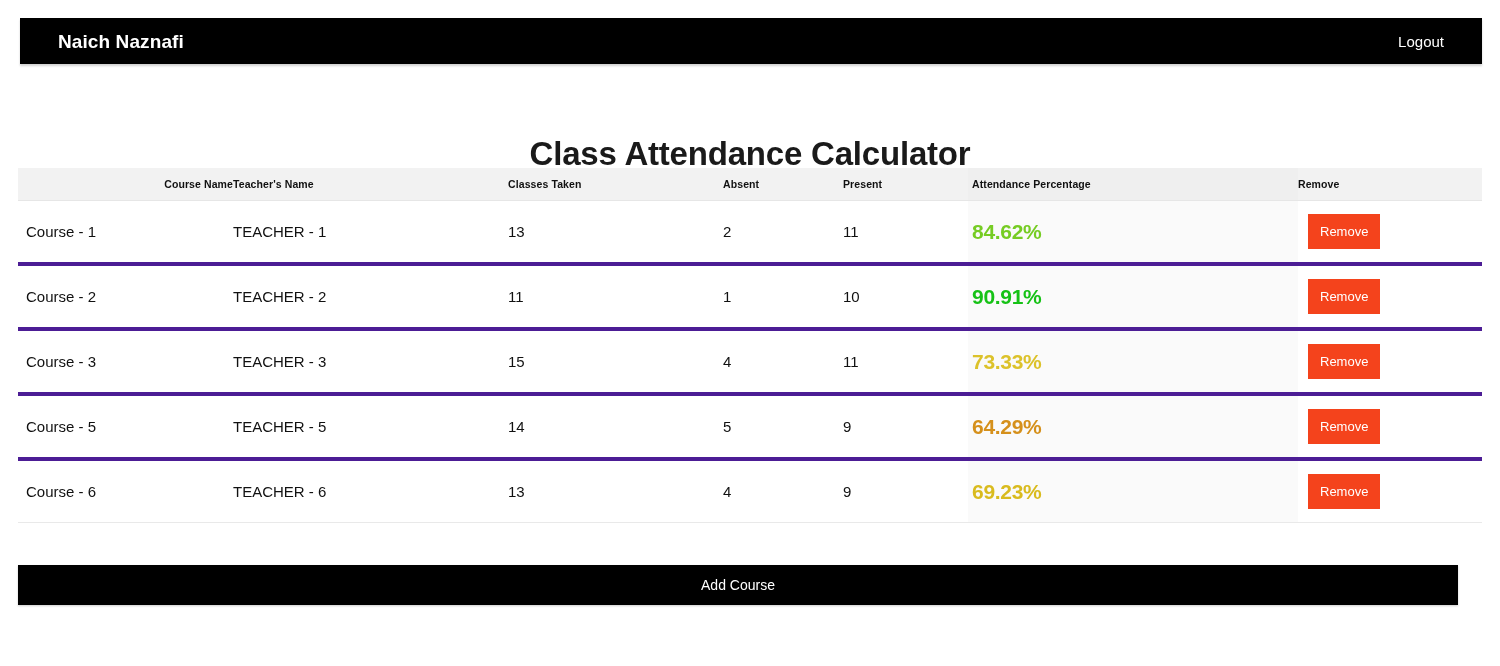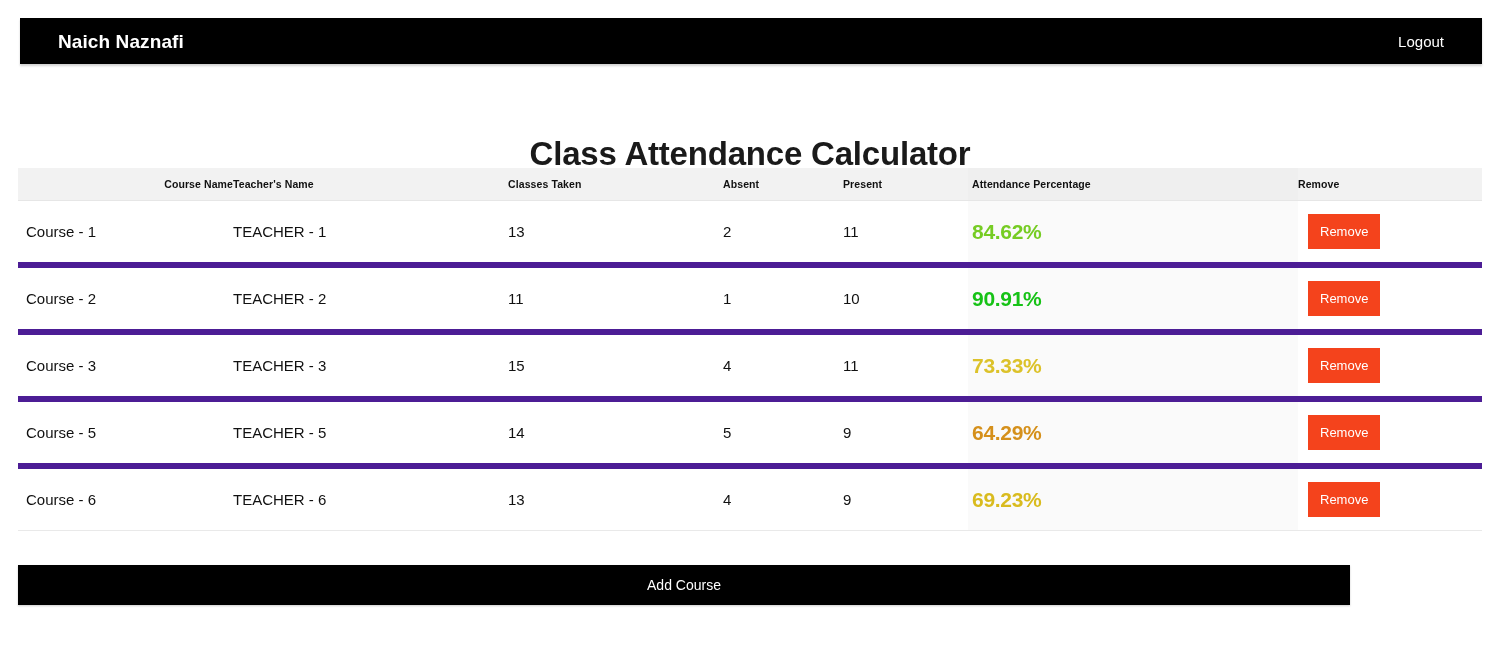--- a/index.html
+++ b/index.html
@@ -101,21 +101,21 @@
     height: 32px;
     box-sizing: border-box;
     letter-spacing: 0.1px;
   }
   table.attendance thead th.col-pct {
     background: #efefef;
   }
   table.attendance thead th:first-child { padding-left: 8px; text-align: right; }
 
   table.attendance tbody td {
-    border-bottom: 6px solid #4c1d95;
+    border-bottom: 4px solid #4c1d95;
     padding: 0;
     height: 61px;
     vertical-align: middle;
     font-size: 15px;
     color: #111111;
     background: #ffffff;
     font-weight: normal;
   }
   table.attendance tbody td:first-child { padding-left: 8px; }
   table.attendance tbody tr:last-child td { border-bottom: 1px solid #e9e9e9; }
@@ -147,21 +147,21 @@
     cursor: pointer;
     min-width: 62px;
     text-align: center;
   }
 
   
   .add-course-bar {
     position: absolute;
     left: 18px;
     top: 565px;
-    width: 1332px;
+    width: 1440px;
     height: 40px;
     background: #000000;
     color: #ffffff;
     border: none;
     font-family: "Liberation Sans", sans-serif;
     font-size: 14px;
     font-weight: normal;
     cursor: pointer;
     display: flex;
     align-items: center;

